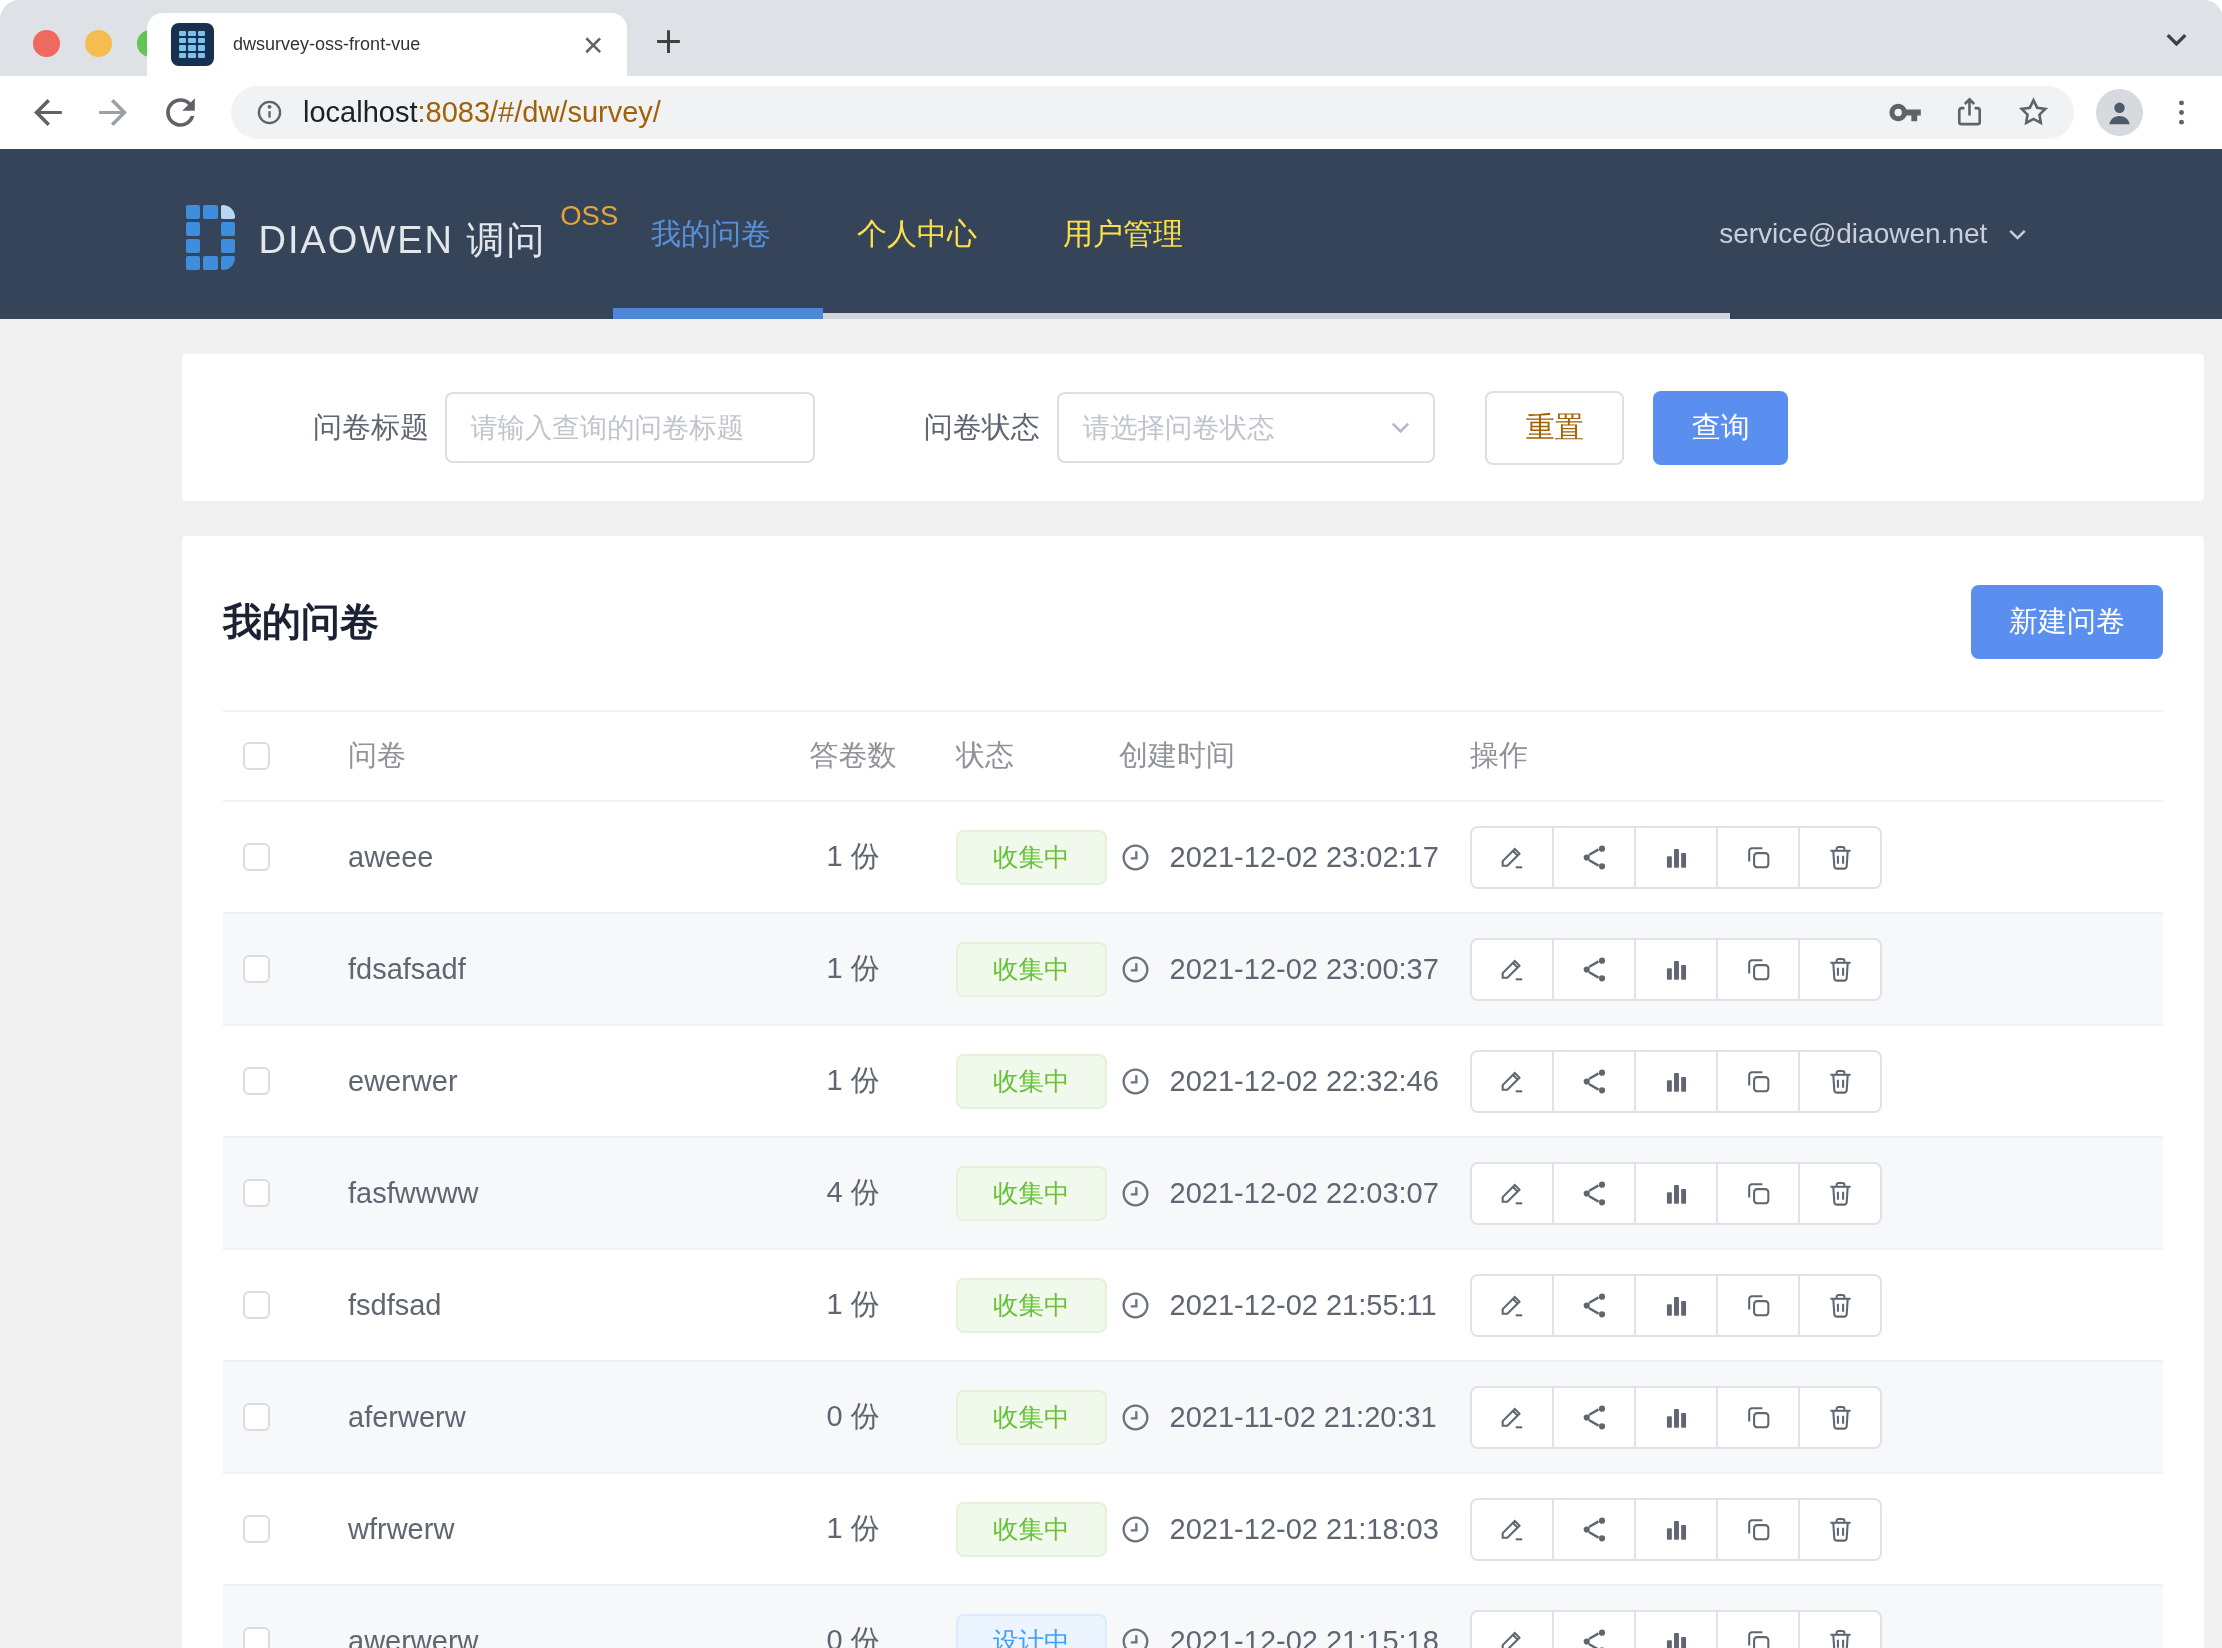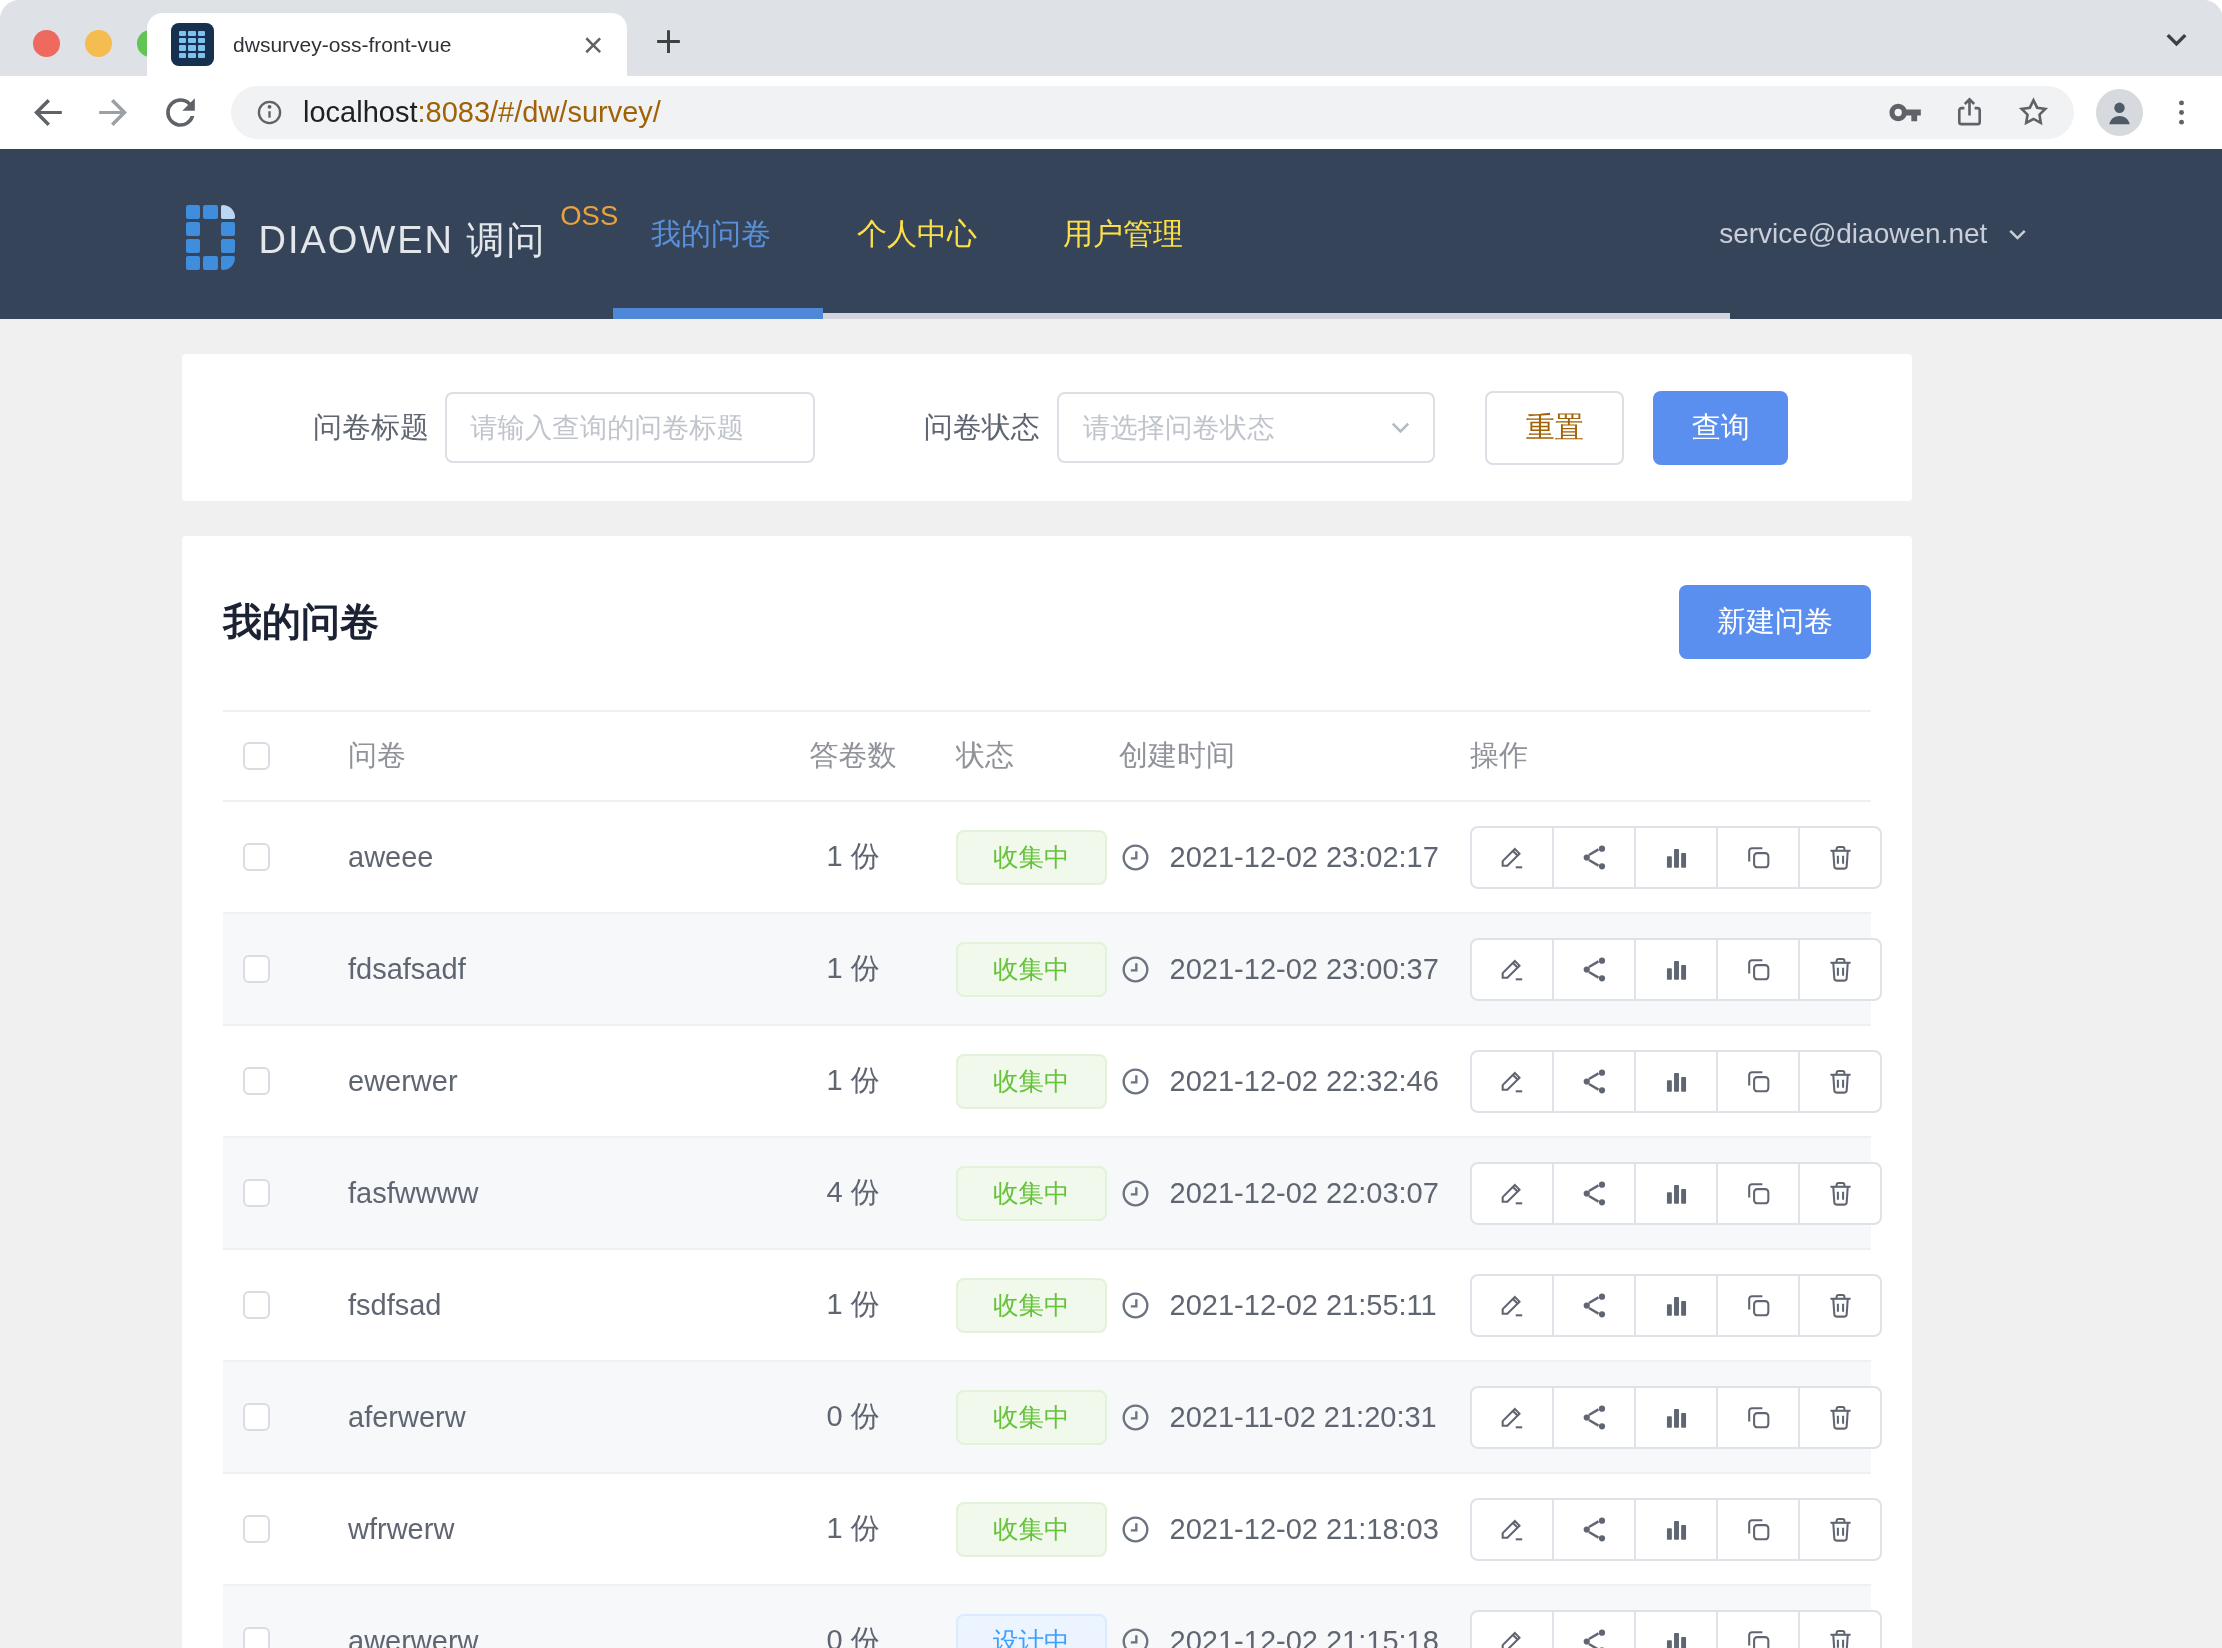--- a/index.html
+++ b/index.html
@@ -10,21 +10,21 @@
   
   .tab-strip { height:76px; background:#dee1e6; position:relative; }
   .traffic-lights { position:absolute; left:33px; top:30px; display:flex; gap:25.5px; }
   .traffic-lights i { width:26.5px; height:26.5px; border-radius:50%; display:block; }
   .tl-red { background:#ee6a5f; } .tl-yellow { background:#f5bd4f; } .tl-green { background:#61c454; }
   .tab { position:absolute; left:147px; bottom:0; width:480px; height:63px; background:#fff;
     border-radius:15.7px 15.7px 0 0; display:flex; align-items:center; padding:0 23.5px; }
   .favicon { width:43px; height:43px; border-radius:7.8px; background:#16304f; display:flex; align-items:center; justify-content:center; flex:none; }
   .favicon .fgrid { width:25.5px; height:27.4px; display:grid; grid-template-columns:repeat(3,1fr); grid-template-rows:repeat(4,1fr); gap:2px; }
   .favicon .fgrid i { background:#7ec0ee; border-radius:1px; }
-  .tab-title { font-size:21px; color:#2f3338; margin-left:19.6px; flex:1; white-space:nowrap; overflow:hidden; }
+  .tab-title { font-size:18px; color:#2f3338; margin-left:19.6px; flex:1; white-space:nowrap; overflow:hidden; }
   .tab-close { font-size:35px; color:#5f6368; line-height:1; cursor:default; margin-left:11.8px; }
   .new-tab { position:absolute; left:649px; top:21.6px; width:39px; height:39px; color:#3c4043; }
   .tab-chevron { position:absolute; right:29px; top:21.6px; width:35px; height:35px; color:#3c4043; }
 
   
   .toolbar { height:73px; background:#fff; display:flex; align-items:center; padding:0 25.5px; }
   .nav-btn { width:43px; height:43px; margin-right:23.5px; color:#5f6368; flex:none; }
   .nav-btn.disabled { color:#9aa0a6; }
   .url-bar { flex:1; height:53px; background:#f0f2f4; border-radius:26.5px; display:flex; align-items:center; padding:0 23.5px; margin:0 21.6px 0 5.9px; }
   .info-icon { width:31px; height:31px; color:#5f6368; flex:none; }
@@ -49,21 +49,21 @@
   .nav-item { font-size:30px; color:#fde047; cursor:default; white-space:nowrap; }
   .nav-item.active { color:var(--nav-blue,#5a90d9); }
   .nav-track { position:absolute; left:613px; bottom:0; width:1117px; height:5.9px; background:#d2d6dc; }
   .nav-active-bar { position:absolute; left:613px; bottom:0; width:210px; height:10.8px; background:#5088d8; }
   .user-menu { position:absolute; right:191px; top:0; height:100%; display:flex; align-items:center; gap:15.7px; }
   .user-email { font-size:28px; color:#c9ced8; }
   .user-chevron { width:29px; height:29px; color:#c9ced8; }
 
   
   .page { padding-top:35px; }
-  .card { background:#fff; border-radius:3.9px; margin:0 186px 0 182px; width:1730px; }
+  .card { background:#fff; border-radius:3.9px; margin:0 186px 0 182px; width:2022px; }
   .filter-card { height:147px; display:flex; align-items:center; }
   .f-label { font-size:29px; color:#5f6672; white-space:nowrap; }
   .lbl-title { margin-left:131px; }
   .text-input { width:370px; height:71px; border:2px solid #dcdfe6; border-radius:7.8px; margin-left:15.7px;
     font-size:27.4px; color:#5f6672; padding:0 23.5px; outline:none; background:#fff; font-family:inherit; }
   .text-input::placeholder { color:#c0c4cc; }
   .lbl-status { margin-left:109px; }
   .select-wrap { position:relative; margin-left:17.6px; }
   .select-input { width:378px; padding-right:29px; margin-left:0; }
   .select-chevron { position:absolute; right:19.6px; top:19.6px; width:31px; height:31px; color:#b4bac4; pointer-events:none; }

